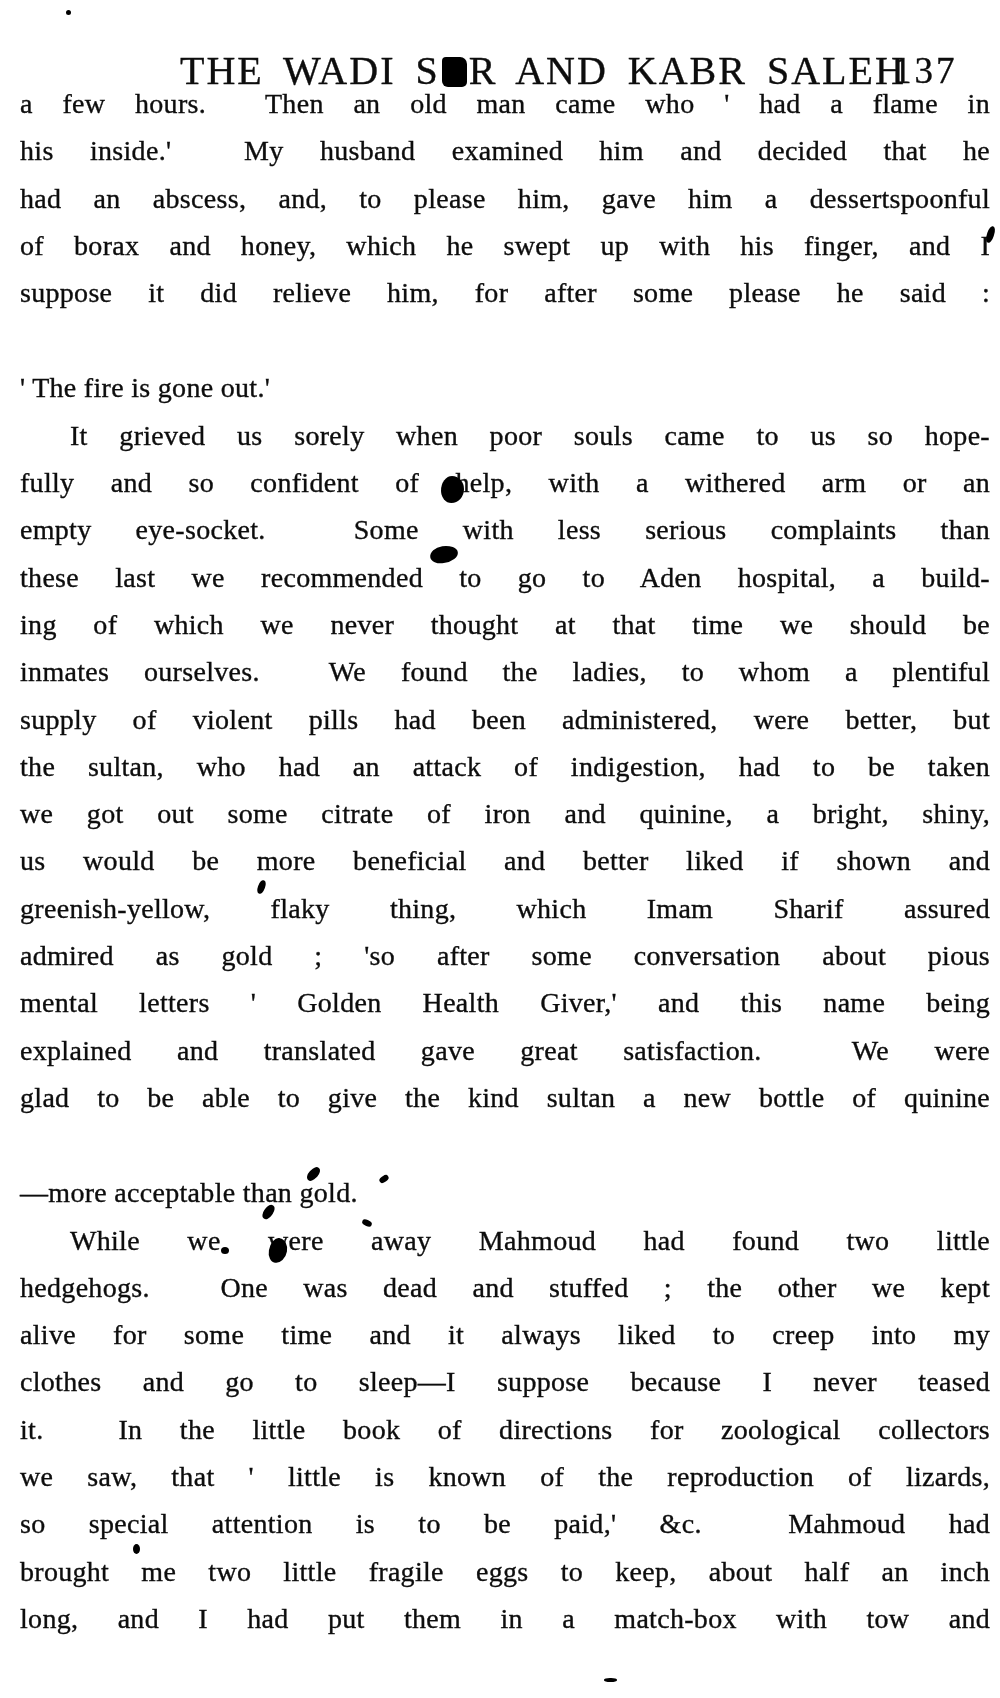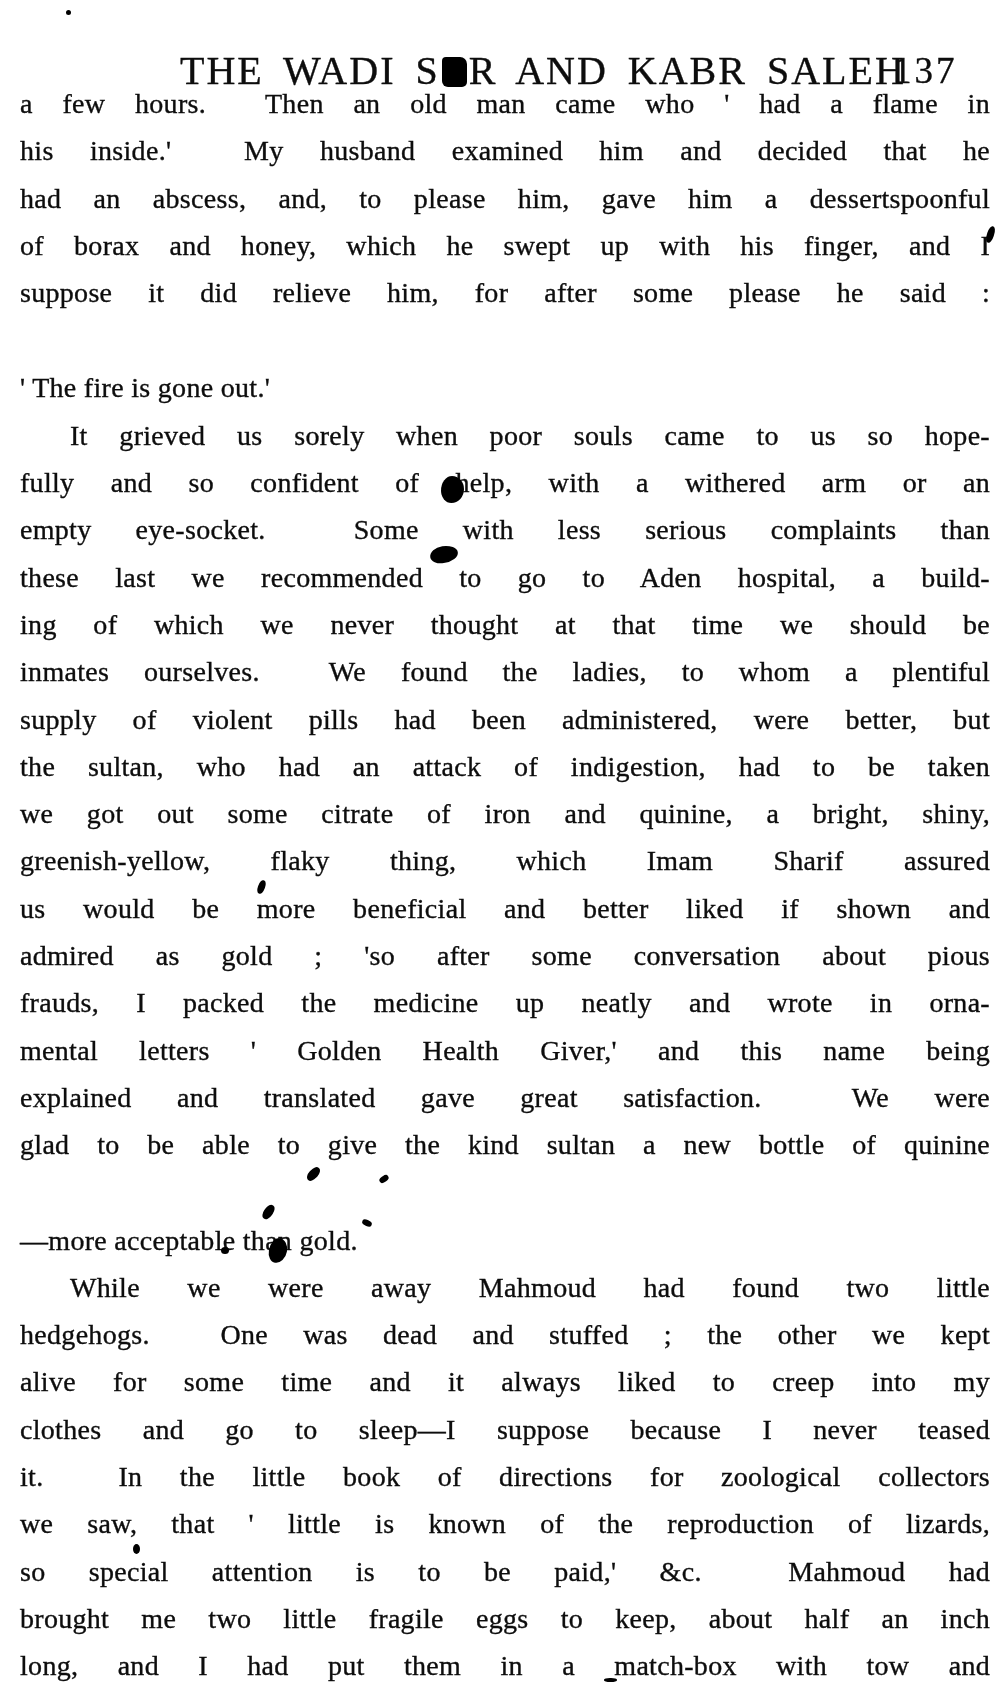--- a/index.html
+++ b/index.html
@@ -63,24 +63,23 @@
       <div class="line no-fill">' The fire is gone out.'</div>
       <div class="line indent">It grieved us sorely when poor souls came to us so hope-</div>
       <div class="line">fully and so confident of help, with a withered arm or an</div>
       <div class="line">empty eye-socket.  Some with less serious complaints than</div>
       <div class="line">these last we recommended to go to Aden hospital, a build-</div>
       <div class="line">ing of which we never thought at that time we should be</div>
       <div class="line">inmates ourselves.  We found the ladies, to whom a plentiful</div>
       <div class="line">supply of violent pills had been administered, were better, but</div>
       <div class="line">the sultan, who had an attack of indigestion, had to be taken</div>
       <div class="line">we got out some citrate of iron and quinine, a bright, shiny,</div>
+      <div class="line">us would be more beneficial and better liked if shown and</div>
       <div class="line">greenish-yellow, flaky thing, which Imam Sharif assured</div>
-      <div class="line">us would be more beneficial and better liked if shown and</div>
       <div class="line">admired as gold ; 'so after some conversation about pious</div>
-      <div class="line">frauds, I packed the medicine up neatly and wrote in orna-</div>
       <div class="line">mental letters ' Golden Health Giver,' and this name being</div>
       <div class="line">explained and translated gave great satisfaction.  We were</div>
       <div class="line">glad to be able to give the kind sultan a new bottle of quinine</div>
       <div class="line no-fill">—more acceptable than gold.</div>
       <div class="line indent">While we were away Mahmoud had found two little</div>
       <div class="line">hedgehogs.  One was dead and stuffed ; the other we kept</div>
       <div class="line">alive for some time and it always liked to creep into my</div>
       <div class="line">clothes and go to sleep—I suppose because I never teased</div>
       <div class="line">it.  In the little book of directions for zoological collectors</div>
       <div class="line">we saw, that ' little is known of the reproduction of lizards,</div>

